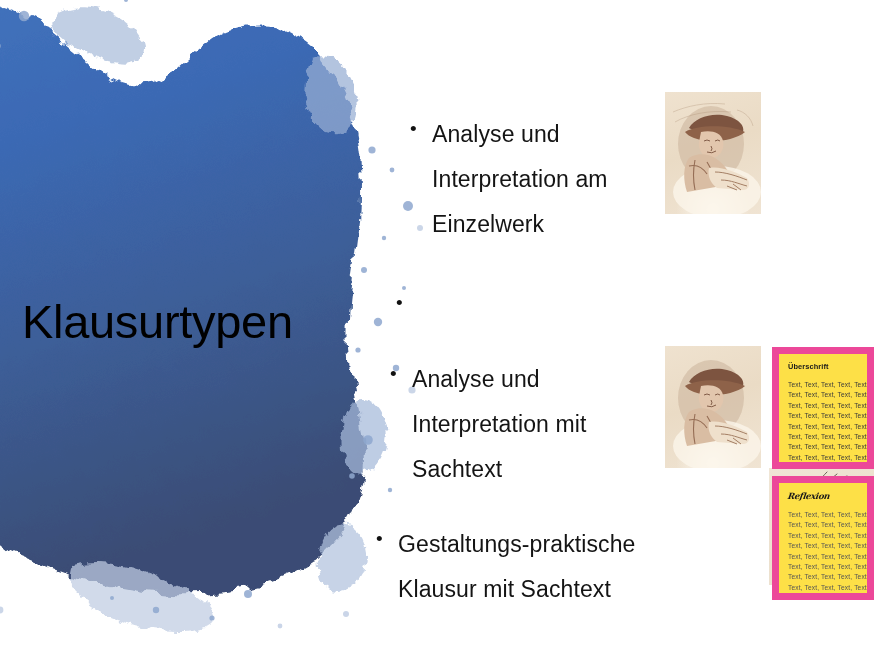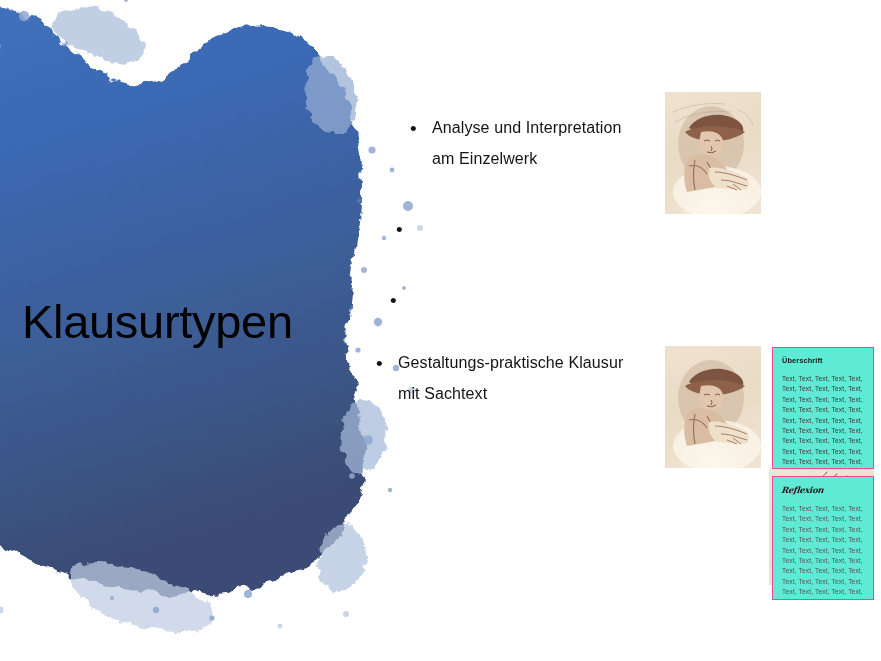--- a/index.html
+++ b/index.html
@@ -22,21 +22,21 @@
   }
 
   
   .bullets{position:absolute;left:372px;top:112px;width:270px;}
   .bullet{display:flex;align-items:flex-start;margin-bottom:22px;}
   .bullet .dot{
     flex:0 0 auto;width:22px;text-align:left;color:#111;
     font-size:19px;line-height:33px;padding-left:4px;
   }
   .bullet .btxt{
-    flex:1 1 auto;color:#141414;font-size:16px;line-height:31px;
+    flex:1 1 auto;color:#141414;font-size:23px;line-height:45px;
     font-weight:400;letter-spacing:0.1px;
   }
   .b1{margin-left:34px;width:236px;}
   .b2{margin-left:20px;width:250px;}
   .b3{margin-left:14px;width:256px;}
   .b4{margin-left:0px;width:270px;}
   .b1{margin-top:0px;}
   .b2{margin-top:39px;}
   .b3{margin-top:38px;}
   .b4{margin-top:30px;}
@@ -55,21 +55,21 @@
 
   
   .pencil{
     background:linear-gradient(150deg,#f0e6d6 0%,#ece0cd 55%,#efe6d7 100%);
     position:relative;
   }
   .pencil svg{position:absolute;inset:0;width:100%;height:100%;}
 
   
   .doc{
-    background:#5eead4;border:1px solid #ec4899;box-sizing:border-box;
+    background:#fde047;border:7px solid #ec4899;box-sizing:border-box;
     position:absolute;overflow:hidden;
   }
   .doc .docinner{padding:8px 8px 4px 9px;}
   .doc .dochead{
     font-size:7.4px;font-weight:bold;color:#1a1a1a;margin-bottom:9px;
     letter-spacing:.1px;
   }
   .doc .docline{
     font-size:6.6px;color:#3a3a3a;line-height:10.4px;white-space:nowrap;
     letter-spacing:.15px;
@@ -170,20 +170,21 @@
       <span class="dot">•</span>
       <span class="btxt">Analyse und Interpretation am Einzelwerk</span>
     </div>
 
     <div class="bullet b2">
       <span class="dot">•</span>
     </div>
 
     <div class="bullet b3">
       <span class="dot">•</span>
+      <span class="btxt">Analyse und Interpretation mit Sachtext</span>
     </div>
 
     <div class="bullet b4">
       <span class="dot">•</span>
       <span class="btxt">Gestaltungs-praktische Klausur mit Sachtext</span>
     </div>
 
   </div>
 
   <div class="art sepia" style="left:665px;top:92px;width:96px;height:122px;">

